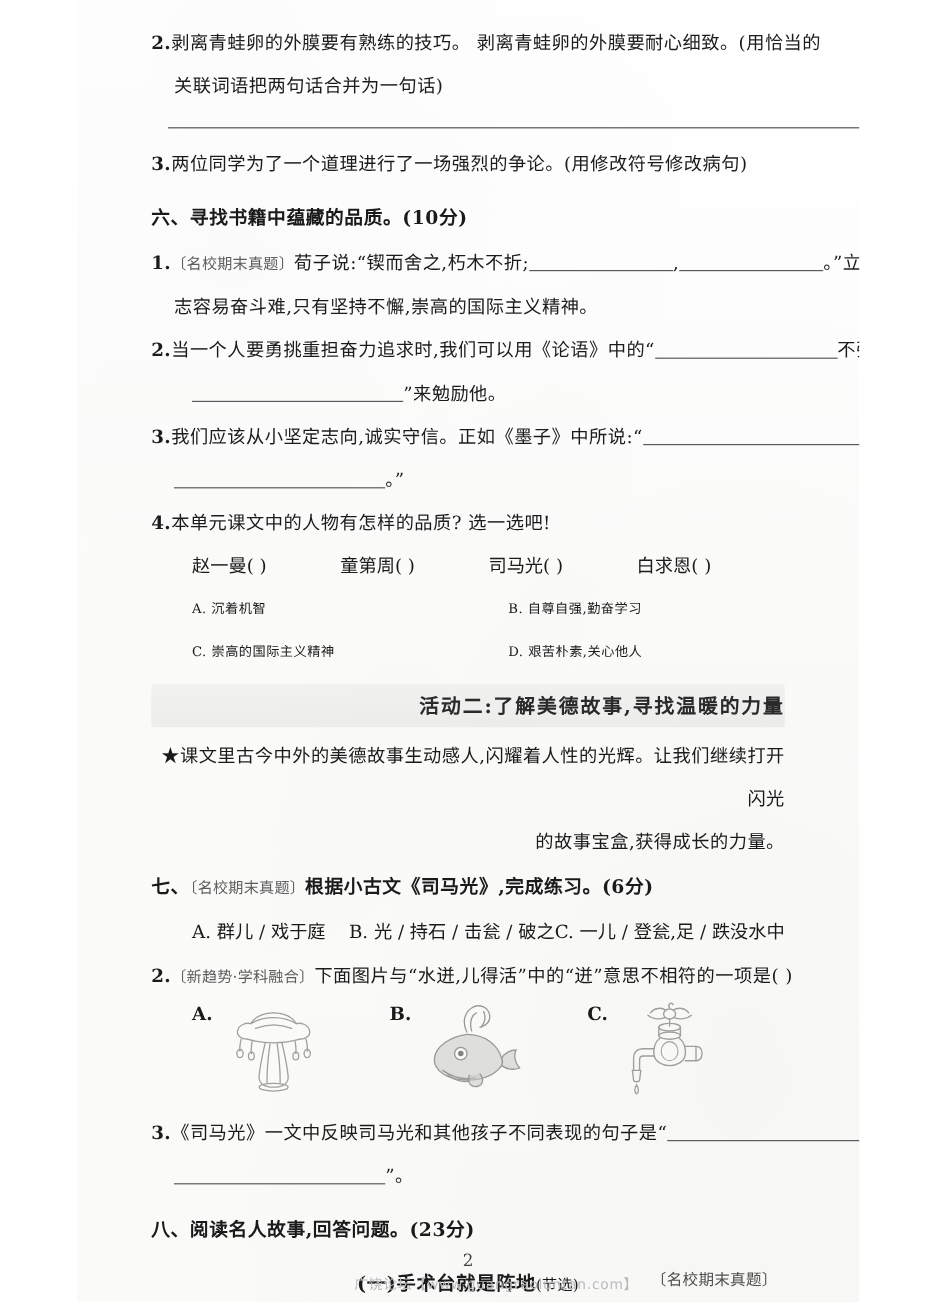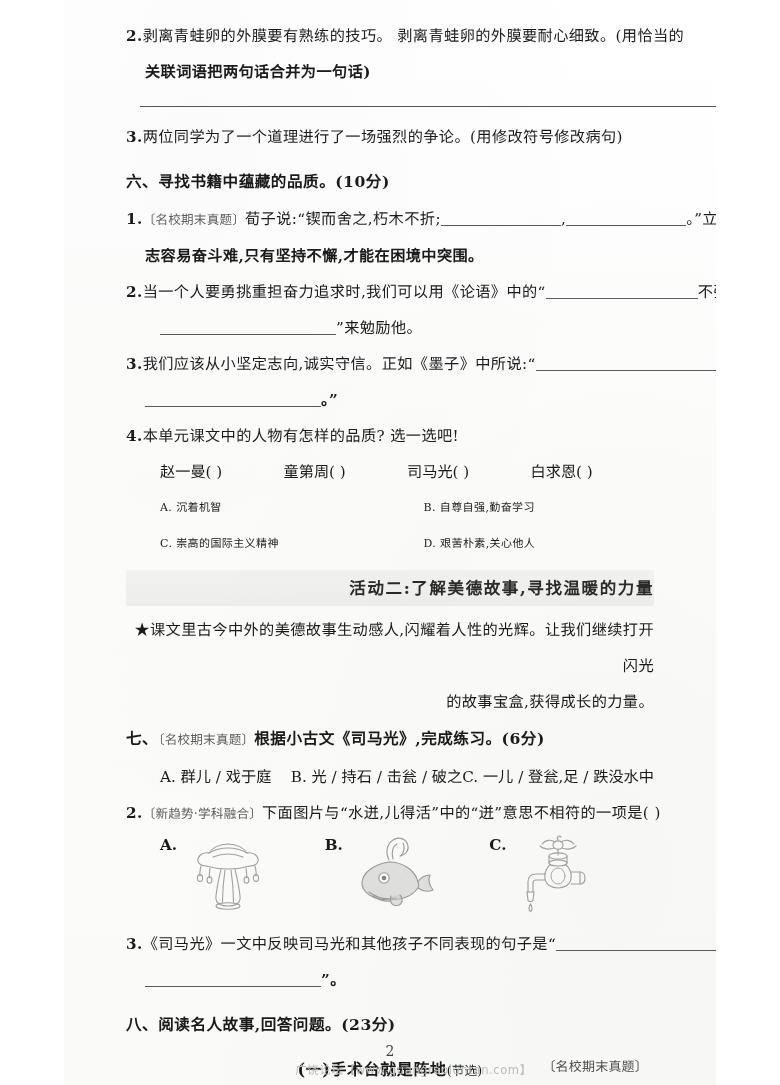--- a/index.html
+++ b/index.html
@@ -42,21 +42,21 @@
 
   
   .line {
     font-size: 15.2px;
     line-height: 36px;
     letter-spacing: 0.4px;
     white-space: nowrap;
     color: #1b1b1b;
   }
 
-  .indent-1 { padding-left: 19px; font-weight: bold; }
+  .indent-1 { padding-left: 19px; }
   .indent-2 { padding-left: 34px; }
 
   .qnum {
     font-weight: bold;
     font-family: "DejaVu Serif", "Liberation Serif", serif;
   }
 
   
   .section-head {
     font-size: 15.6px;
@@ -246,21 +246,21 @@
       <span class="qnum">3.</span><span>两位同学为了一个道理进行了一场强烈的争论。(用修改符号修改病句)</span>
     </div>
 
     <div class="spacer-sm"></div>
 
     <div class="section-head">六、寻找书籍中蕴藏的品质。(10分)</div>
 
     <div class="line">
       <span class="qnum">1.</span><span class="tag">名校期末真题</span><span>荀子说:“锲而舍之,朽木不折;</span><span class="blank b-md"></span><span>,</span><span class="blank b-md"></span><span>。”立</span>
     </div>
-    <div class="line indent-1">志容易奋斗难,只有坚持不懈,才能在困境中突围。</div>
+    <div class="line indent-1">志容易奋斗难,只有坚持不懈,崇高的国际主义精神。</div>
 
     <div class="line">
       <span class="qnum">2.</span><span>当一个人要勇挑重担奋力追求时,我们可以用《论语》中的“</span><span class="blank b-lg"></span><span>不弘毅,</span>
     </div>
     <div class="line indent-2">
       <span class="blank b-xl"></span><span>”来勉励他。</span>
     </div>
 
     <div class="line">
       <span class="qnum">3.</span><span>我们应该从小坚定志向,诚实守信。正如《墨子》中所说:“</span><span class="blank b-xxl"></span><span>,</span>

